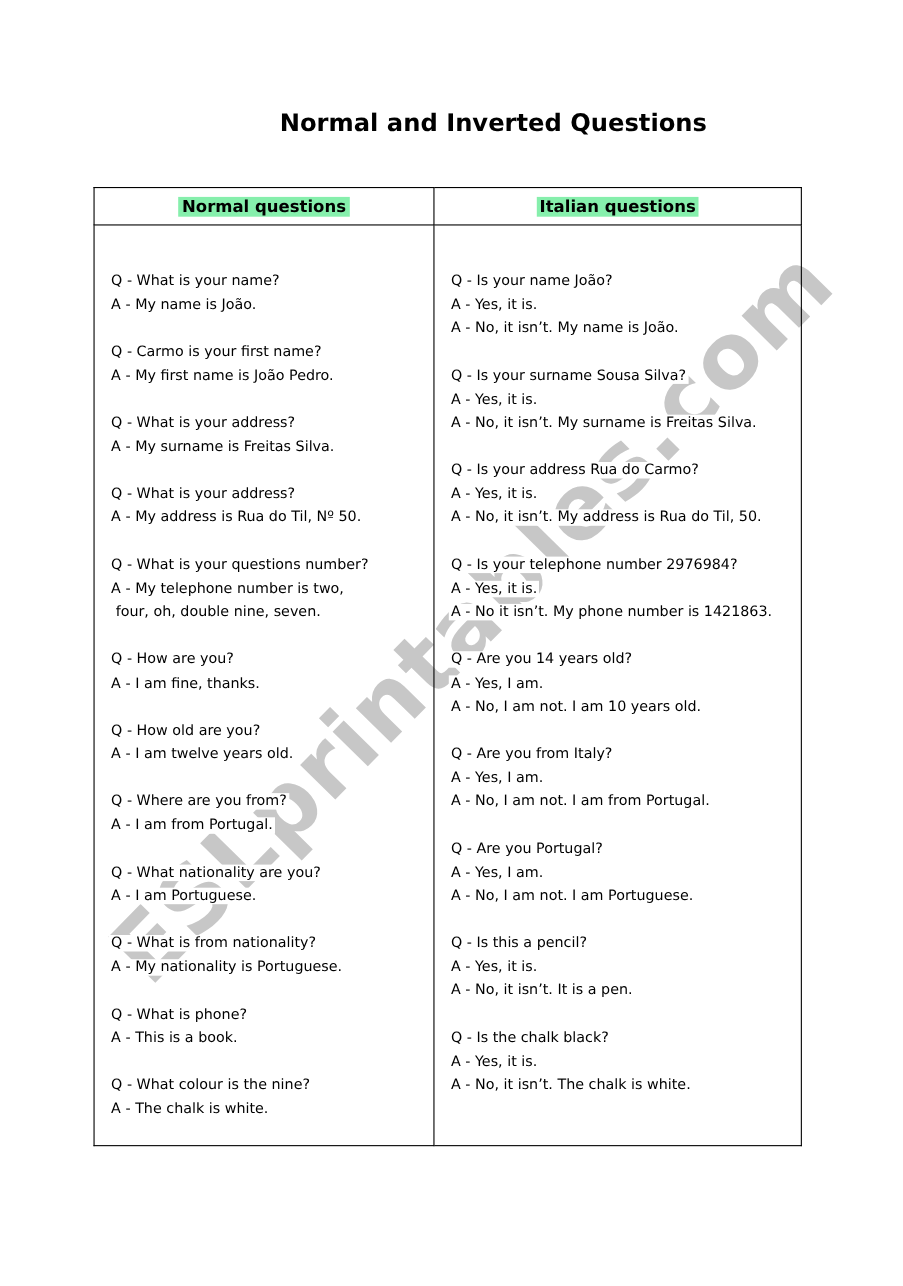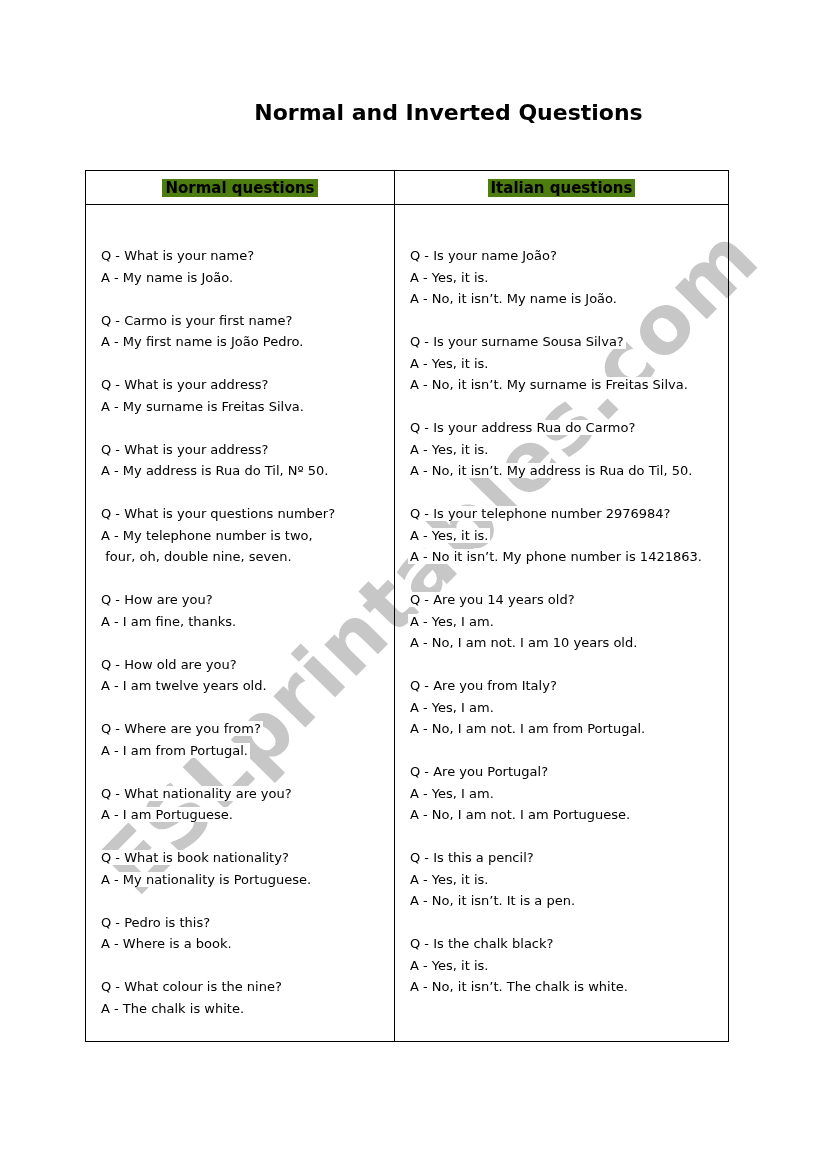--- a/index.html
+++ b/index.html
@@ -56,21 +56,21 @@
     padding: 0;
   }
   .qa-table th {
     height: 29px;
     font-size: 15px;
     font-weight: bold;
     text-align: center;
     vertical-align: middle;
     padding: 2px 0;
   }
-  .qa-table th .line-text { background: #4d7c0f; padding: 0 3px; }
+  .qa-table th .line-text { background: #86efac; padding: 0 3px; }
   td.qa-cell {
     padding: 40px 4px 0 13px;
   }
   .qa-block { margin-bottom: 21.5px; }
   .qa-line {
     height: 21.5px;
     line-height: 21.5px;
     font-size: 13px;
     white-space: pre;
   }
@@ -135,26 +135,26 @@
           </div>
           <div class="qa-block">
             <div class="qa-line"><span class="line-text">Q - Where are you from?</span></div>
             <div class="qa-line"><span class="line-text">A - I am from Portugal.</span></div>
           </div>
           <div class="qa-block">
             <div class="qa-line"><span class="line-text">Q - What nationality are you?</span></div>
             <div class="qa-line"><span class="line-text">A - I am Portuguese.</span></div>
           </div>
           <div class="qa-block">
-            <div class="qa-line"><span class="line-text">Q - What is book nationality?</span></div>
+            <div class="qa-line"><span class="line-text">Q - What is from nationality?</span></div>
             <div class="qa-line"><span class="line-text">A - My nationality is Portuguese.</span></div>
           </div>
           <div class="qa-block">
-            <div class="qa-line"><span class="line-text">Q - Pedro is this?</span></div>
-            <div class="qa-line"><span class="line-text">A - Where is a book.</span></div>
+            <div class="qa-line"><span class="line-text">Q - What is phone?</span></div>
+            <div class="qa-line"><span class="line-text">A - This is a book.</span></div>
           </div>
           <div class="qa-block">
             <div class="qa-line"><span class="line-text">Q - What colour is the nine?</span></div>
             <div class="qa-line"><span class="line-text">A - The chalk is white.</span></div>
           </div>
         </td>
       <td class="qa-cell">
           <div class="qa-block">
             <div class="qa-line"><span class="line-text">Q - Is your name João?</span></div>
             <div class="qa-line"><span class="line-text">A - Yes, it is.</span></div>

